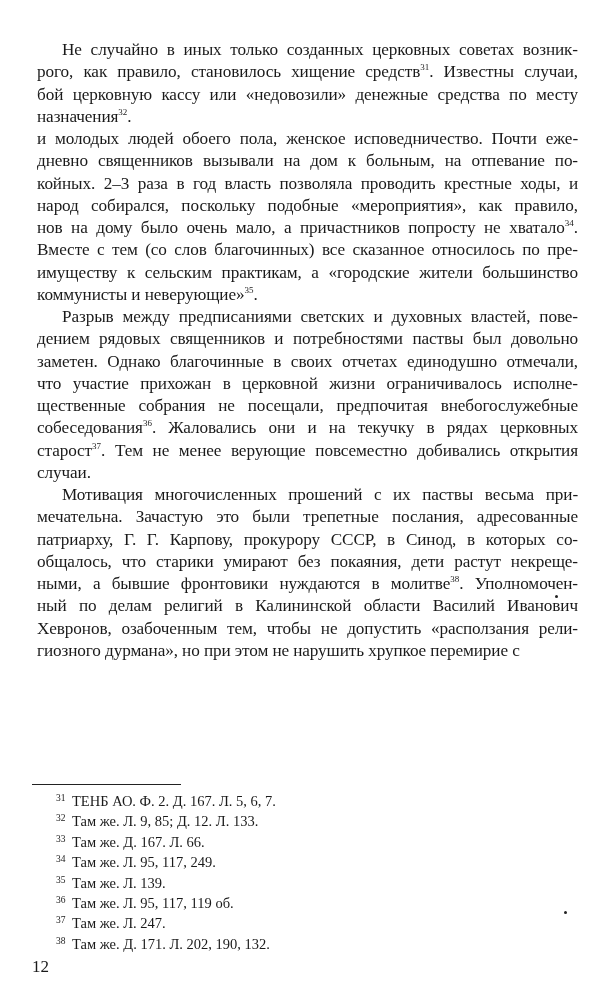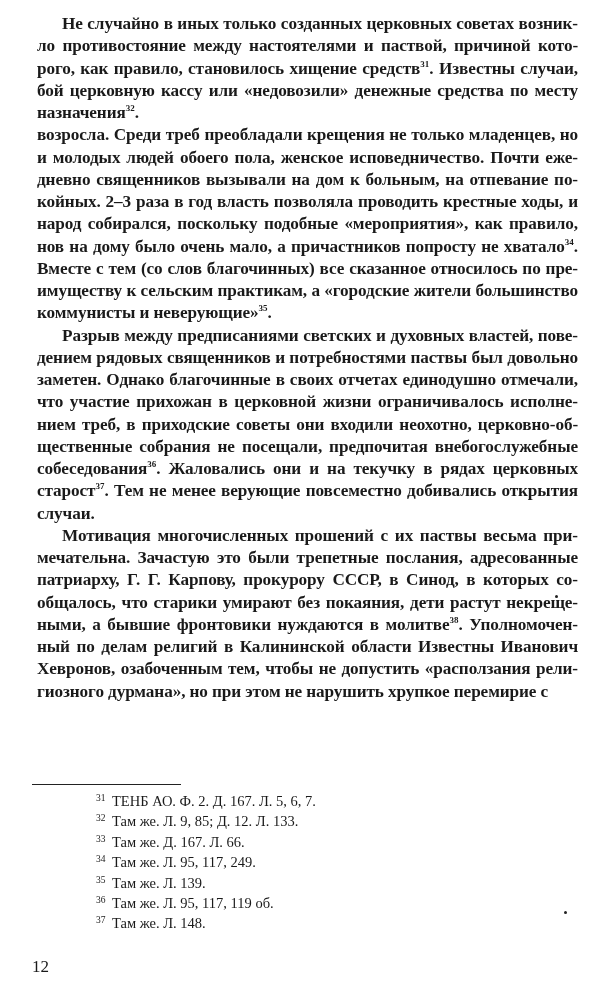--- a/index.html
+++ b/index.html
@@ -17,27 +17,26 @@
     }
     .page {
       position: absolute;
       left: 0; top: 0;
       width: 600px;
       height: 997px;
     }
     .body-text {
       position: absolute;
       left: 37px;
-      top: 13px;
+      top: 39px;
       width: 541px;
       font-size: 17.2px;
       line-height: 22.25px;
       text-align: justify;
       letter-spacing: -0.1px;
-      font-weight: bold;
     }
     .body-text .line {
       display: block;
       text-align: justify;
       text-align-last: justify;
       white-space: nowrap;
       height: 22.25px;
     }
     .body-text .line.last {
       text-align-last: left;
@@ -65,21 +64,20 @@
       position: absolute;
       left: 52px;
       top: 792px;
       width: 500px;
       font-size: 14.5px;
       line-height: 18.4px;
     }
     .footnote {
       display: block;
       white-space: nowrap;
-      margin-left: 40px;
     }
     .footnote .fn-num {
       display: inline-block;
       width: 20px;
       font-size: 9.5px;
       position: relative;
       top: -5px;
       text-align: left;
       padding-left: 4px;
       box-sizing: border-box;
@@ -100,68 +98,66 @@
       border-radius: 50%;
     }
   </style>
 </head>
 <body>
 
 <div class="page">
   <div class="body-text" id="body-text">
       <div>
         <span class="line first">Не случайно в иных только созданных церковных советах возник-</span>
-        <span class="line">ло противостояние между настоятелями и паствой, причиной кото-</span>
         <span class="line">рого, как правило, становилось хищение средств<sup class="fn">31</sup>. Известны случаи,</span>
         <span class="line">бой церковную кассу или «недовозили» денежные средства по месту</span>
         <span class="line last">назначения<sup class="fn">32</sup>.</span>
       </div>
       <div>
-        <span class="line">возросла. Среди треб преобладали крещения не только младенцев, но</span>
         <span class="line">и молодых людей обоего пола, женское исповедничество. Почти еже-</span>
         <span class="line">дневно священников вызывали на дом к больным, на отпевание по-</span>
         <span class="line">койных. 2–3 раза в год власть позволяла проводить крестные ходы, и</span>
         <span class="line">народ собирался, поскольку подобные «мероприятия», как правило,</span>
         <span class="line">нов на дому было очень мало, а причастников попросту не хватало<sup class="fn">34</sup>.</span>
         <span class="line">Вместе с тем (со слов благочинных) все сказанное относилось по пре-</span>
         <span class="line">имуществу к сельским практикам, а «городские жители большинство</span>
         <span class="line last">коммунисты и неверующие»<sup class="fn">35</sup>.</span>
       </div>
       <div>
         <span class="line first">Разрыв между предписаниями светских и духовных властей, пове-</span>
         <span class="line">дением рядовых священников и потребностями паствы был довольно</span>
         <span class="line">заметен. Однако благочинные в своих отчетах единодушно отмечали,</span>
         <span class="line">что участие прихожан в церковной жизни ограничивалось исполне-</span>
-        <span class="line">нием треб, в приходские советы они входили неохотно, церковно-об-</span>
         <span class="line">щественные собрания не посещали, предпочитая внебогослужебные</span>
         <span class="line">собеседования<sup class="fn">36</sup>. Жаловались они и на текучку в рядах церковных</span>
         <span class="line">старост<sup class="fn">37</sup>. Тем не менее верующие повсеместно добивались открытия</span>
         <span class="line last">случаи.</span>
       </div>
       <div>
         <span class="line first">Мотивация многочисленных прошений с их паствы весьма при-</span>
         <span class="line">мечательна. Зачастую это были трепетные послания, адресованные</span>
         <span class="line">патриарху, Г. Г. Карпову, прокурору СССР, в Синод, в которых со-</span>
         <span class="line">общалось, что старики умирают без покаяния, дети растут некреще-</span>
         <span class="line">ными, а бывшие фронтовики нуждаются в молитве<sup class="fn">38</sup>. Уполномочен-</span>
-        <span class="line">ный по делам религий в Калининской области Известны Иванович</span>
+        <span class="line">ный по делам религий в Калининской области Василий Иванович</span>
         <span class="line">Хевронов, озабоченным тем, чтобы не допустить «расползания рели-</span>
         <span class="line last">гиозного дурмана», но при этом не нарушить хрупкое перемирие с</span>
       </div>
     </div>
 
   <div class="fn-rule"></div>
 
   <div class="footnotes" id="footnotes">
       <div class="footnote"><span class="fn-num">31</span><span class="fn-text">ТЕНБ АО. Ф. 2. Д. 167. Л. 5, 6, 7.</span></div>
       <div class="footnote"><span class="fn-num">32</span><span class="fn-text">Там же. Л. 9, 85; Д. 12. Л. 133.</span></div>
       <div class="footnote"><span class="fn-num">33</span><span class="fn-text">Там же. Д. 167. Л. 66.</span></div>
       <div class="footnote"><span class="fn-num">34</span><span class="fn-text">Там же. Л. 95, 117, 249.</span></div>
       <div class="footnote"><span class="fn-num">35</span><span class="fn-text">Там же. Л. 139.</span></div>
       <div class="footnote"><span class="fn-num">36</span><span class="fn-text">Там же. Л. 95, 117, 119 об.</span></div>
-      <div class="footnote"><span class="fn-num">37</span><span class="fn-text">Там же. Л. 148.</span></div>
+      <div class="footnote"><span class="fn-num">37</span><span class="fn-text">Там же. Л. 247.</span></div>
+      <div class="footnote"><span class="fn-num">38</span><span class="fn-text">Там же. Д. 171. Л. 202, 190, 132.</span></div>
     </div>
 
   <div class="page-number">12</div>
 
   <div class="speck" style="left:555px; top:595px;"></div>
   <div class="speck" style="left:564px; top:911px;"></div>
 </div>
 
 </body></html>

